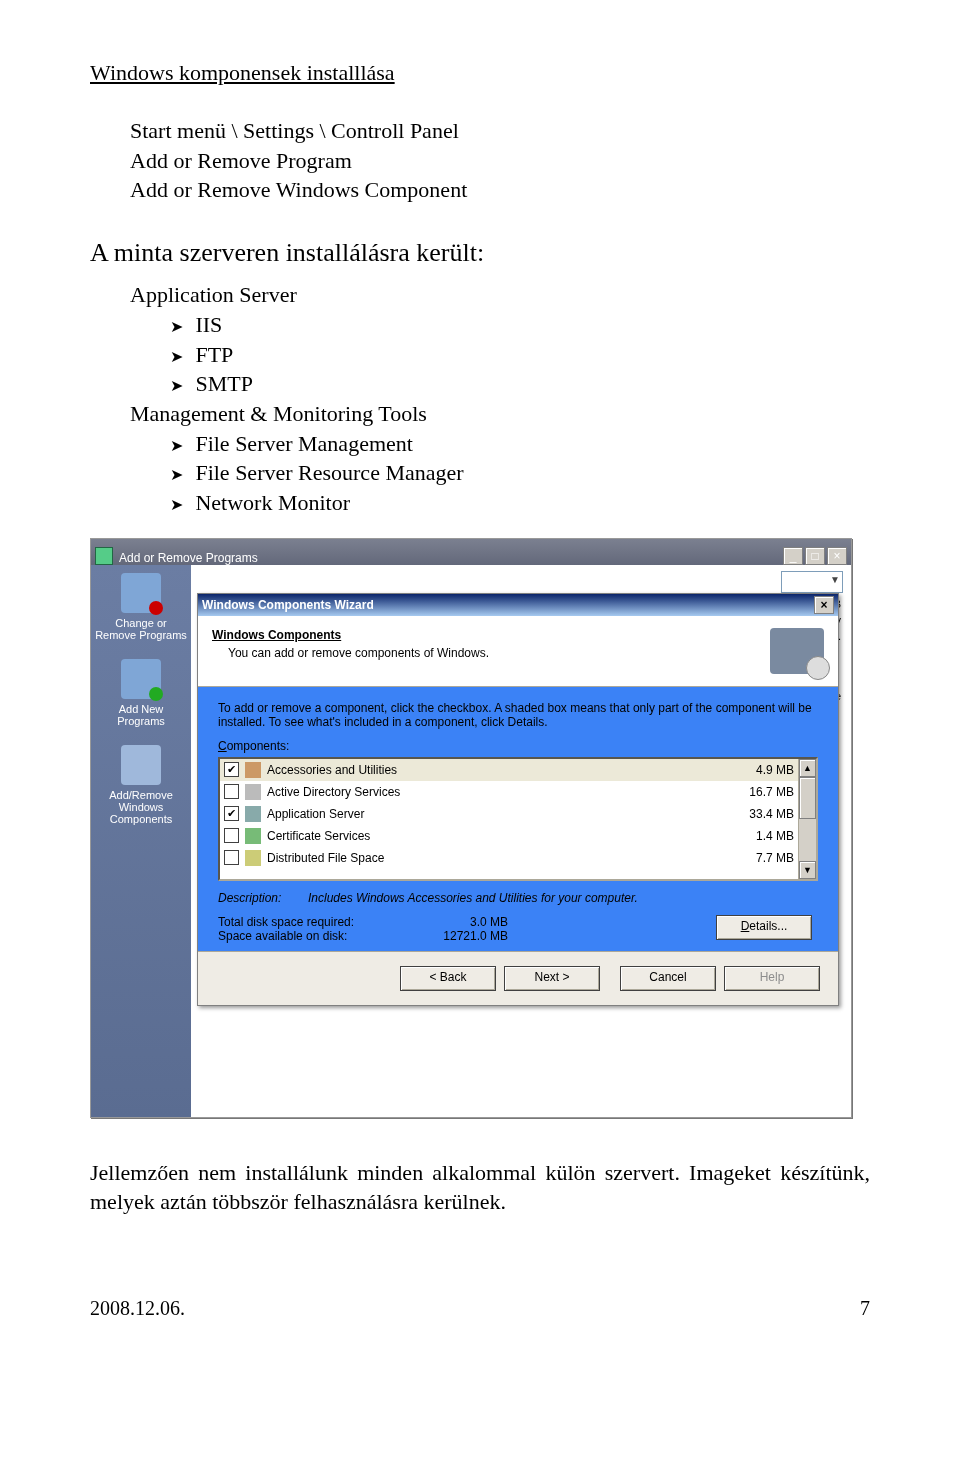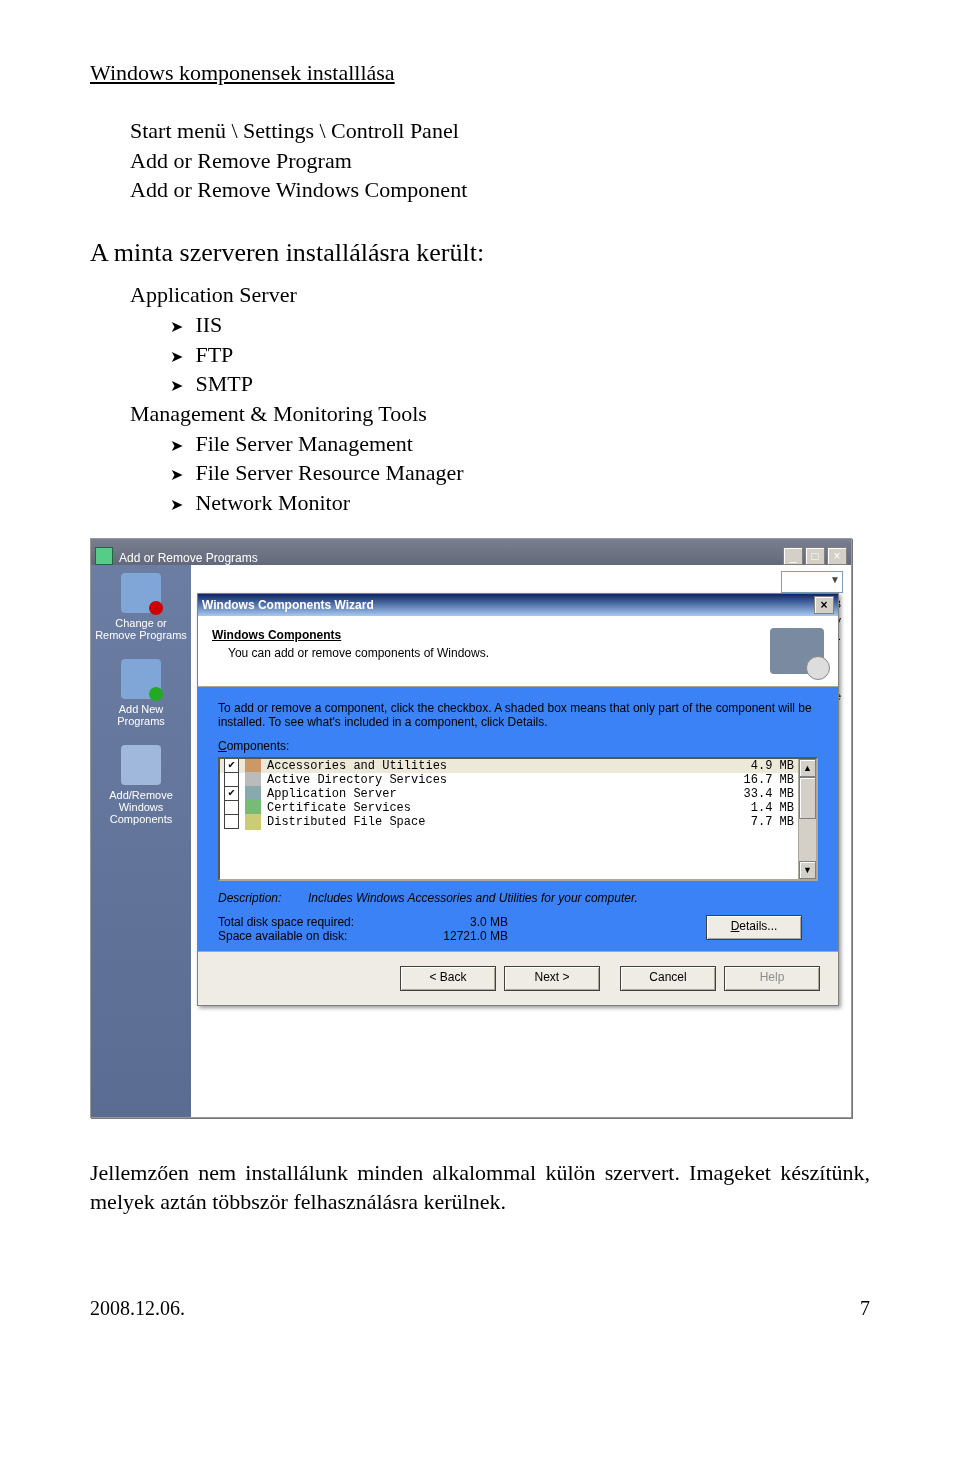--- a/index.html
+++ b/index.html
@@ -38,21 +38,21 @@
   .wiz-head .hicon::after{content:"";position:absolute;right:-6px;bottom:-6px;width:22px;height:22px;background:#ddd;border-radius:50%;border:1px solid #888;}
   .wiz-body { padding:14px 20px 8px 20px; background:#3b82f6; }
   .wiz-body p { margin:0 0 10px 0; font-size:12px; }
   .components-label{font-size:12px;}
   .components-label u{text-decoration:underline;}
   .listbox{ border:2px inset #aca899; background:#fff; height:120px; margin-top:4px; position:relative; overflow:hidden;}
   .list-inner{position:absolute;top:0;left:0;right:18px;bottom:0;}
   .scroll{position:absolute;top:0;right:0;bottom:0;width:17px;background:#d4d0c8;border-left:1px solid #aca899;}
   .scroll-btn{height:16px;background:#d4d0c8;border:1px solid #808080;box-shadow:inset 1px 1px 0 #fff;display:flex;align-items:center;justify-content:center;font-size:9px;}
   .scroll-thumb{height:40px;background:#d4d0c8;border:1px solid #808080;box-shadow:inset 1px 1px 0 #fff;margin-top:0;}
-  .li-row{display:flex;align-items:center;height:14px;padding:0 4px;font-size:12px;font-family:Liberation Mono, monospace;}
+  .li-row{display:flex;align-items:center;height:22px;padding:0 4px;font-size:12px;}
   .li-row.sel{background:#ece9d8;}
   .cb{width:13px;height:13px;border:1px solid #404040;background:#fff;margin-right:6px;display:flex;align-items:center;justify-content:center;font-size:11px;line-height:1;}
   .cb.checked::before{content:"✔";}
   .li-ic{width:16px;height:16px;margin-right:6px;background:#8bb;}
   .li-row .sz{margin-left:auto;}
   .desc-row{display:flex;font-size:12px;margin-top:10px;font-style:italic;}
   .desc-row .k{width:90px;}
   .space-block{margin-top:10px;font-size:12px;}
   .space-block .srow{display:flex;}
   .space-block .srow .k{width:190px;}
@@ -190,21 +190,21 @@
             </div>
             <div class="space-block" style="position:relative;">
               <div class="srow">
                 <div class="k">Total disk space required:</div>
                 <div class="v">3.0 MB</div>
               </div>
               <div class="srow">
                 <div class="k">Space available on disk:</div>
                 <div class="v">12721.0 MB</div>
               </div>
-              <span class="btn" style="position:absolute;right:16px;top:0;"><u>D</u>etails...</span>
+              <span class="btn" style="position:absolute;right:6px;top:0;"><u>D</u>etails...</span>
             </div>
           </div>
           <div class="wiz-footer">
             <span class="btn">&lt; Back</span>
             <span class="btn">Next &gt;</span>
             <span class="btn" style="margin-left:12px;">Cancel</span>
             <span class="btn disabled">Help</span>
           </div>
         </div>
       </div>

